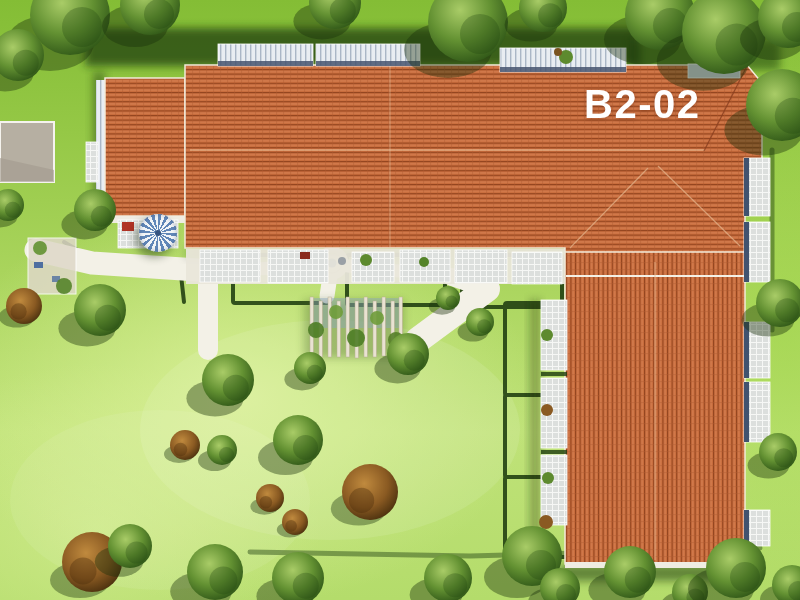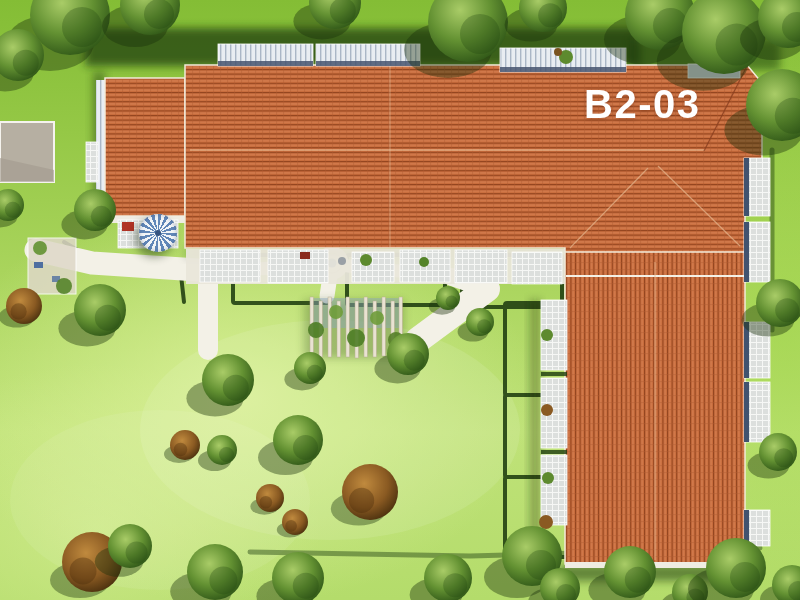--- a/index.html
+++ b/index.html
@@ -289,14 +289,14 @@
       <use href="#treeSym" transform="translate(690,592) scale(1.8)"></use>
       <use href="#treeSym" transform="translate(736,568) scale(3)"></use>
       <use href="#treeSym" transform="translate(780,303) scale(2.4)"></use>
       <use href="#treeSym" transform="translate(778,452) scale(1.9)"></use>
       <use href="#treeSym" transform="translate(792,585) scale(2)"></use>
     </g>
   </svg>
 
   <div class="parasol"></div>
 
-  <div class="unit-label">B2-03</div>
+  <div class="unit-label">B2-02</div>
 </div>
 
 </body></html>

